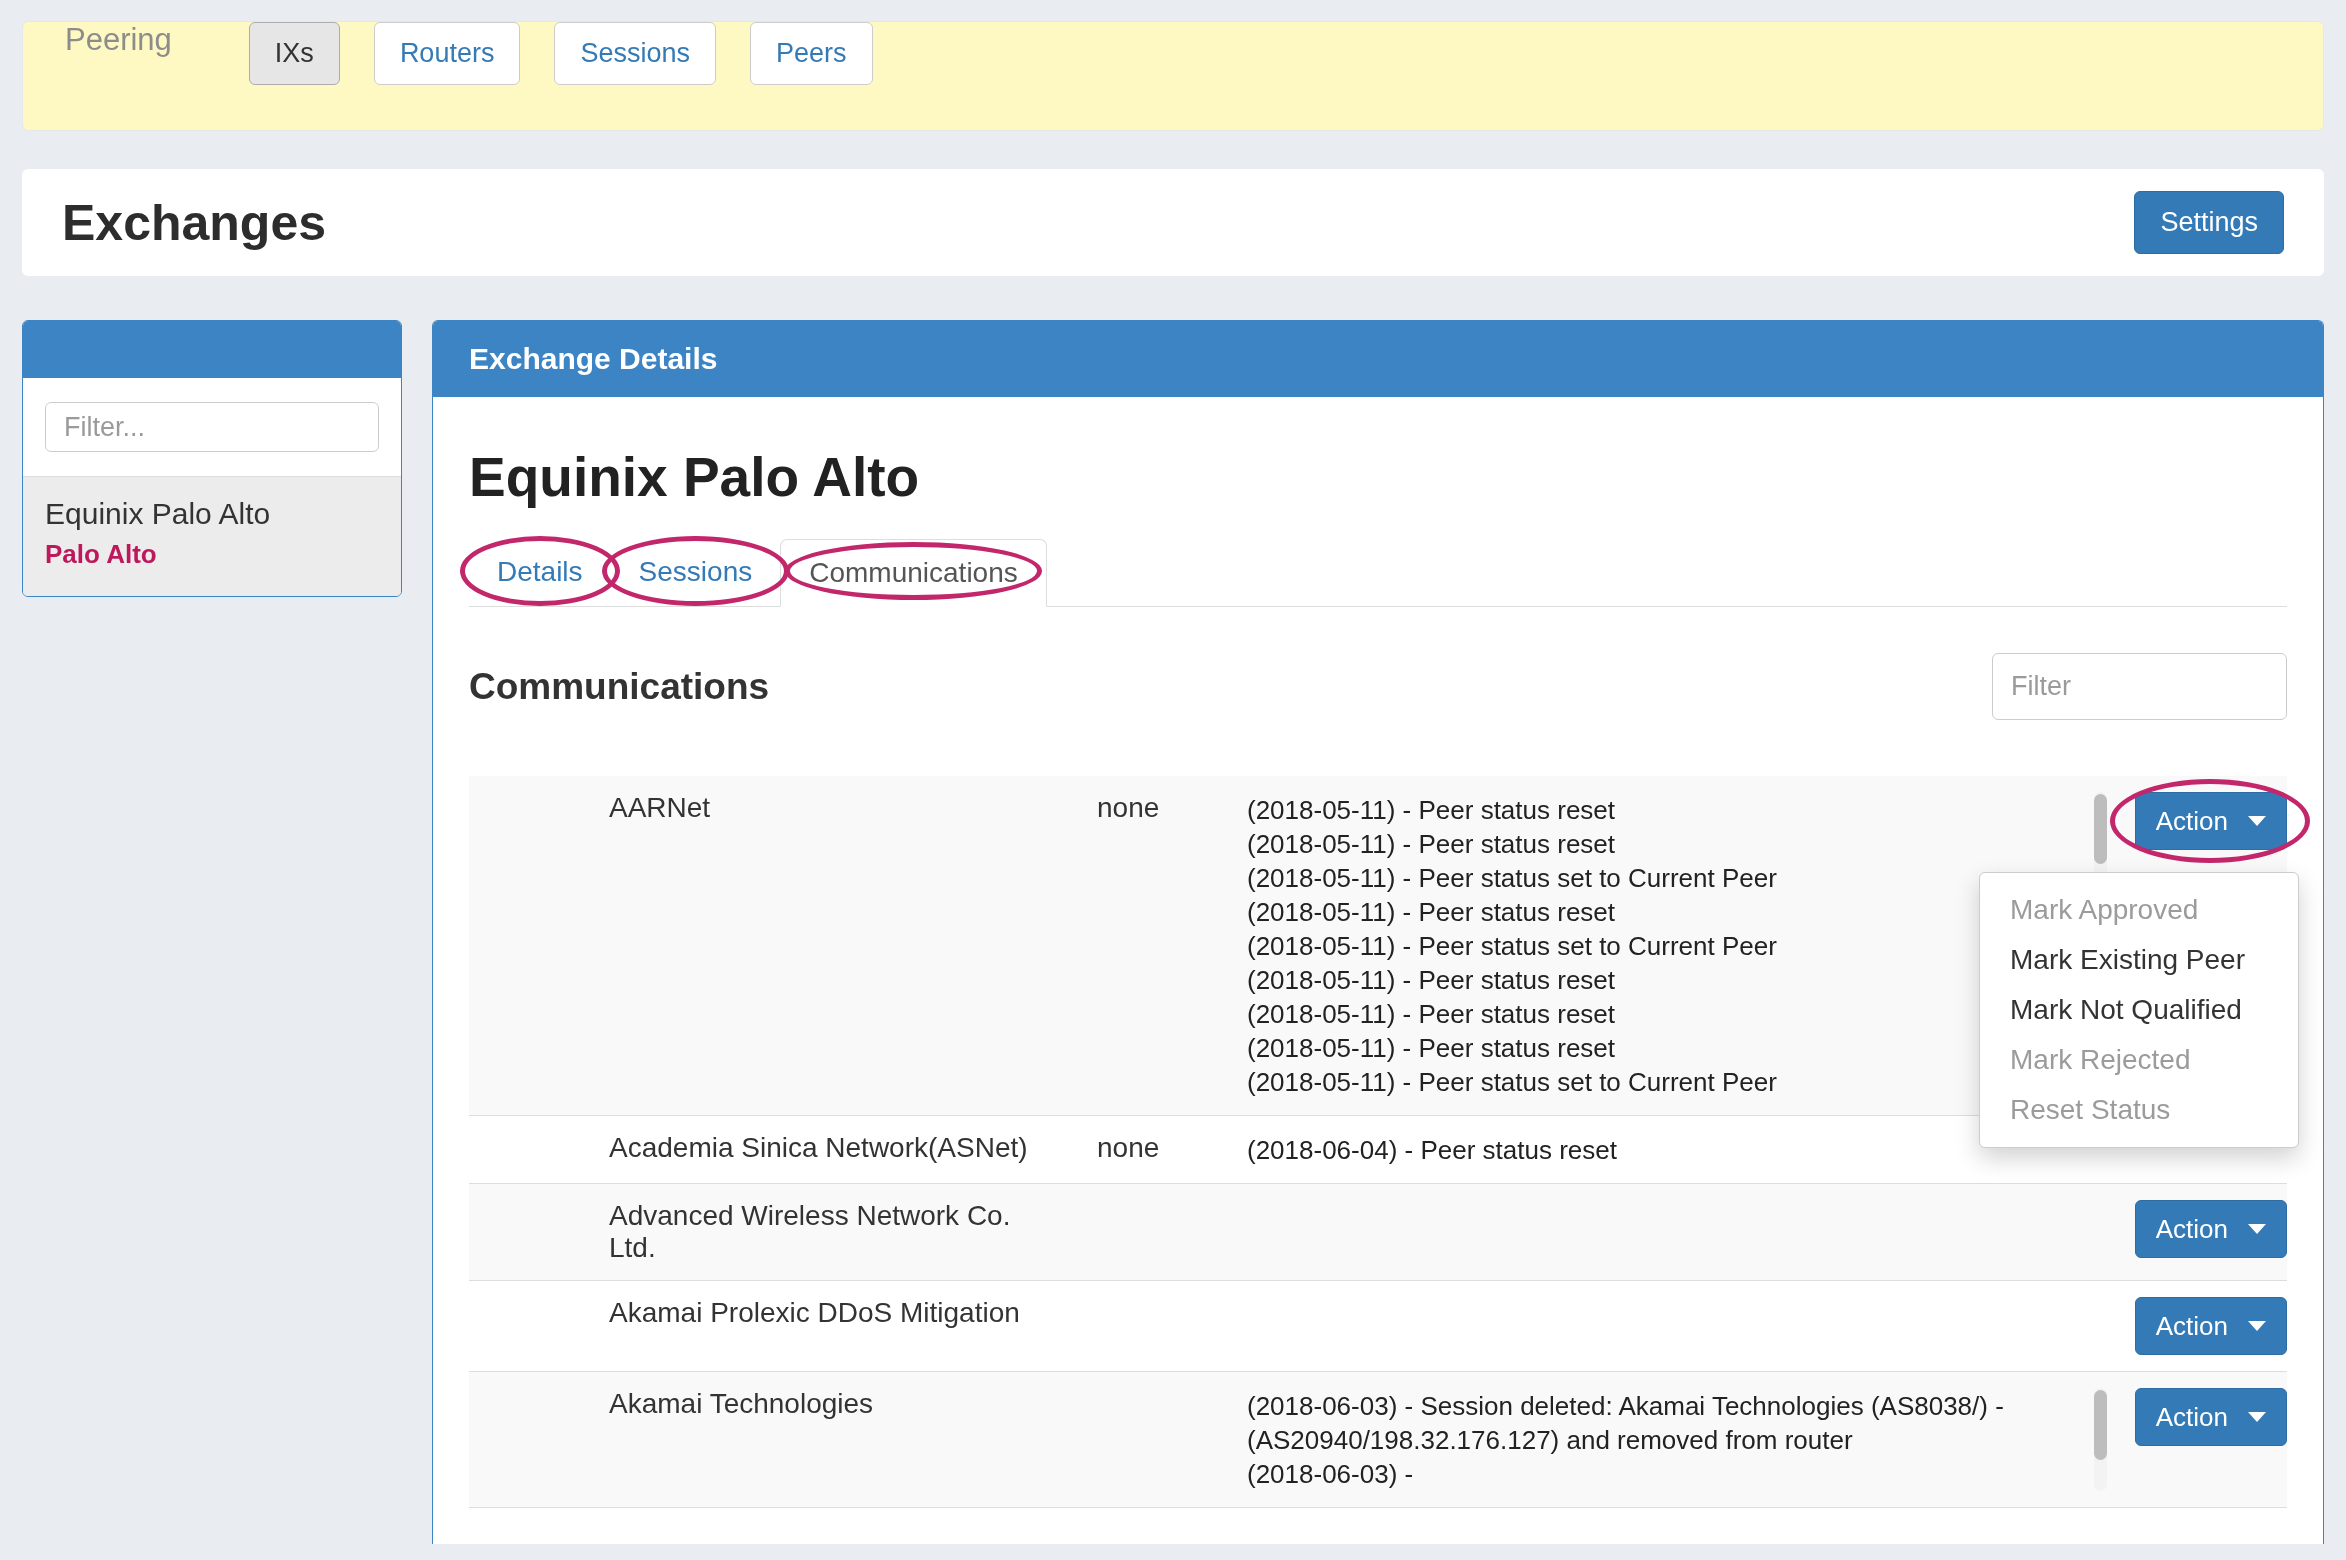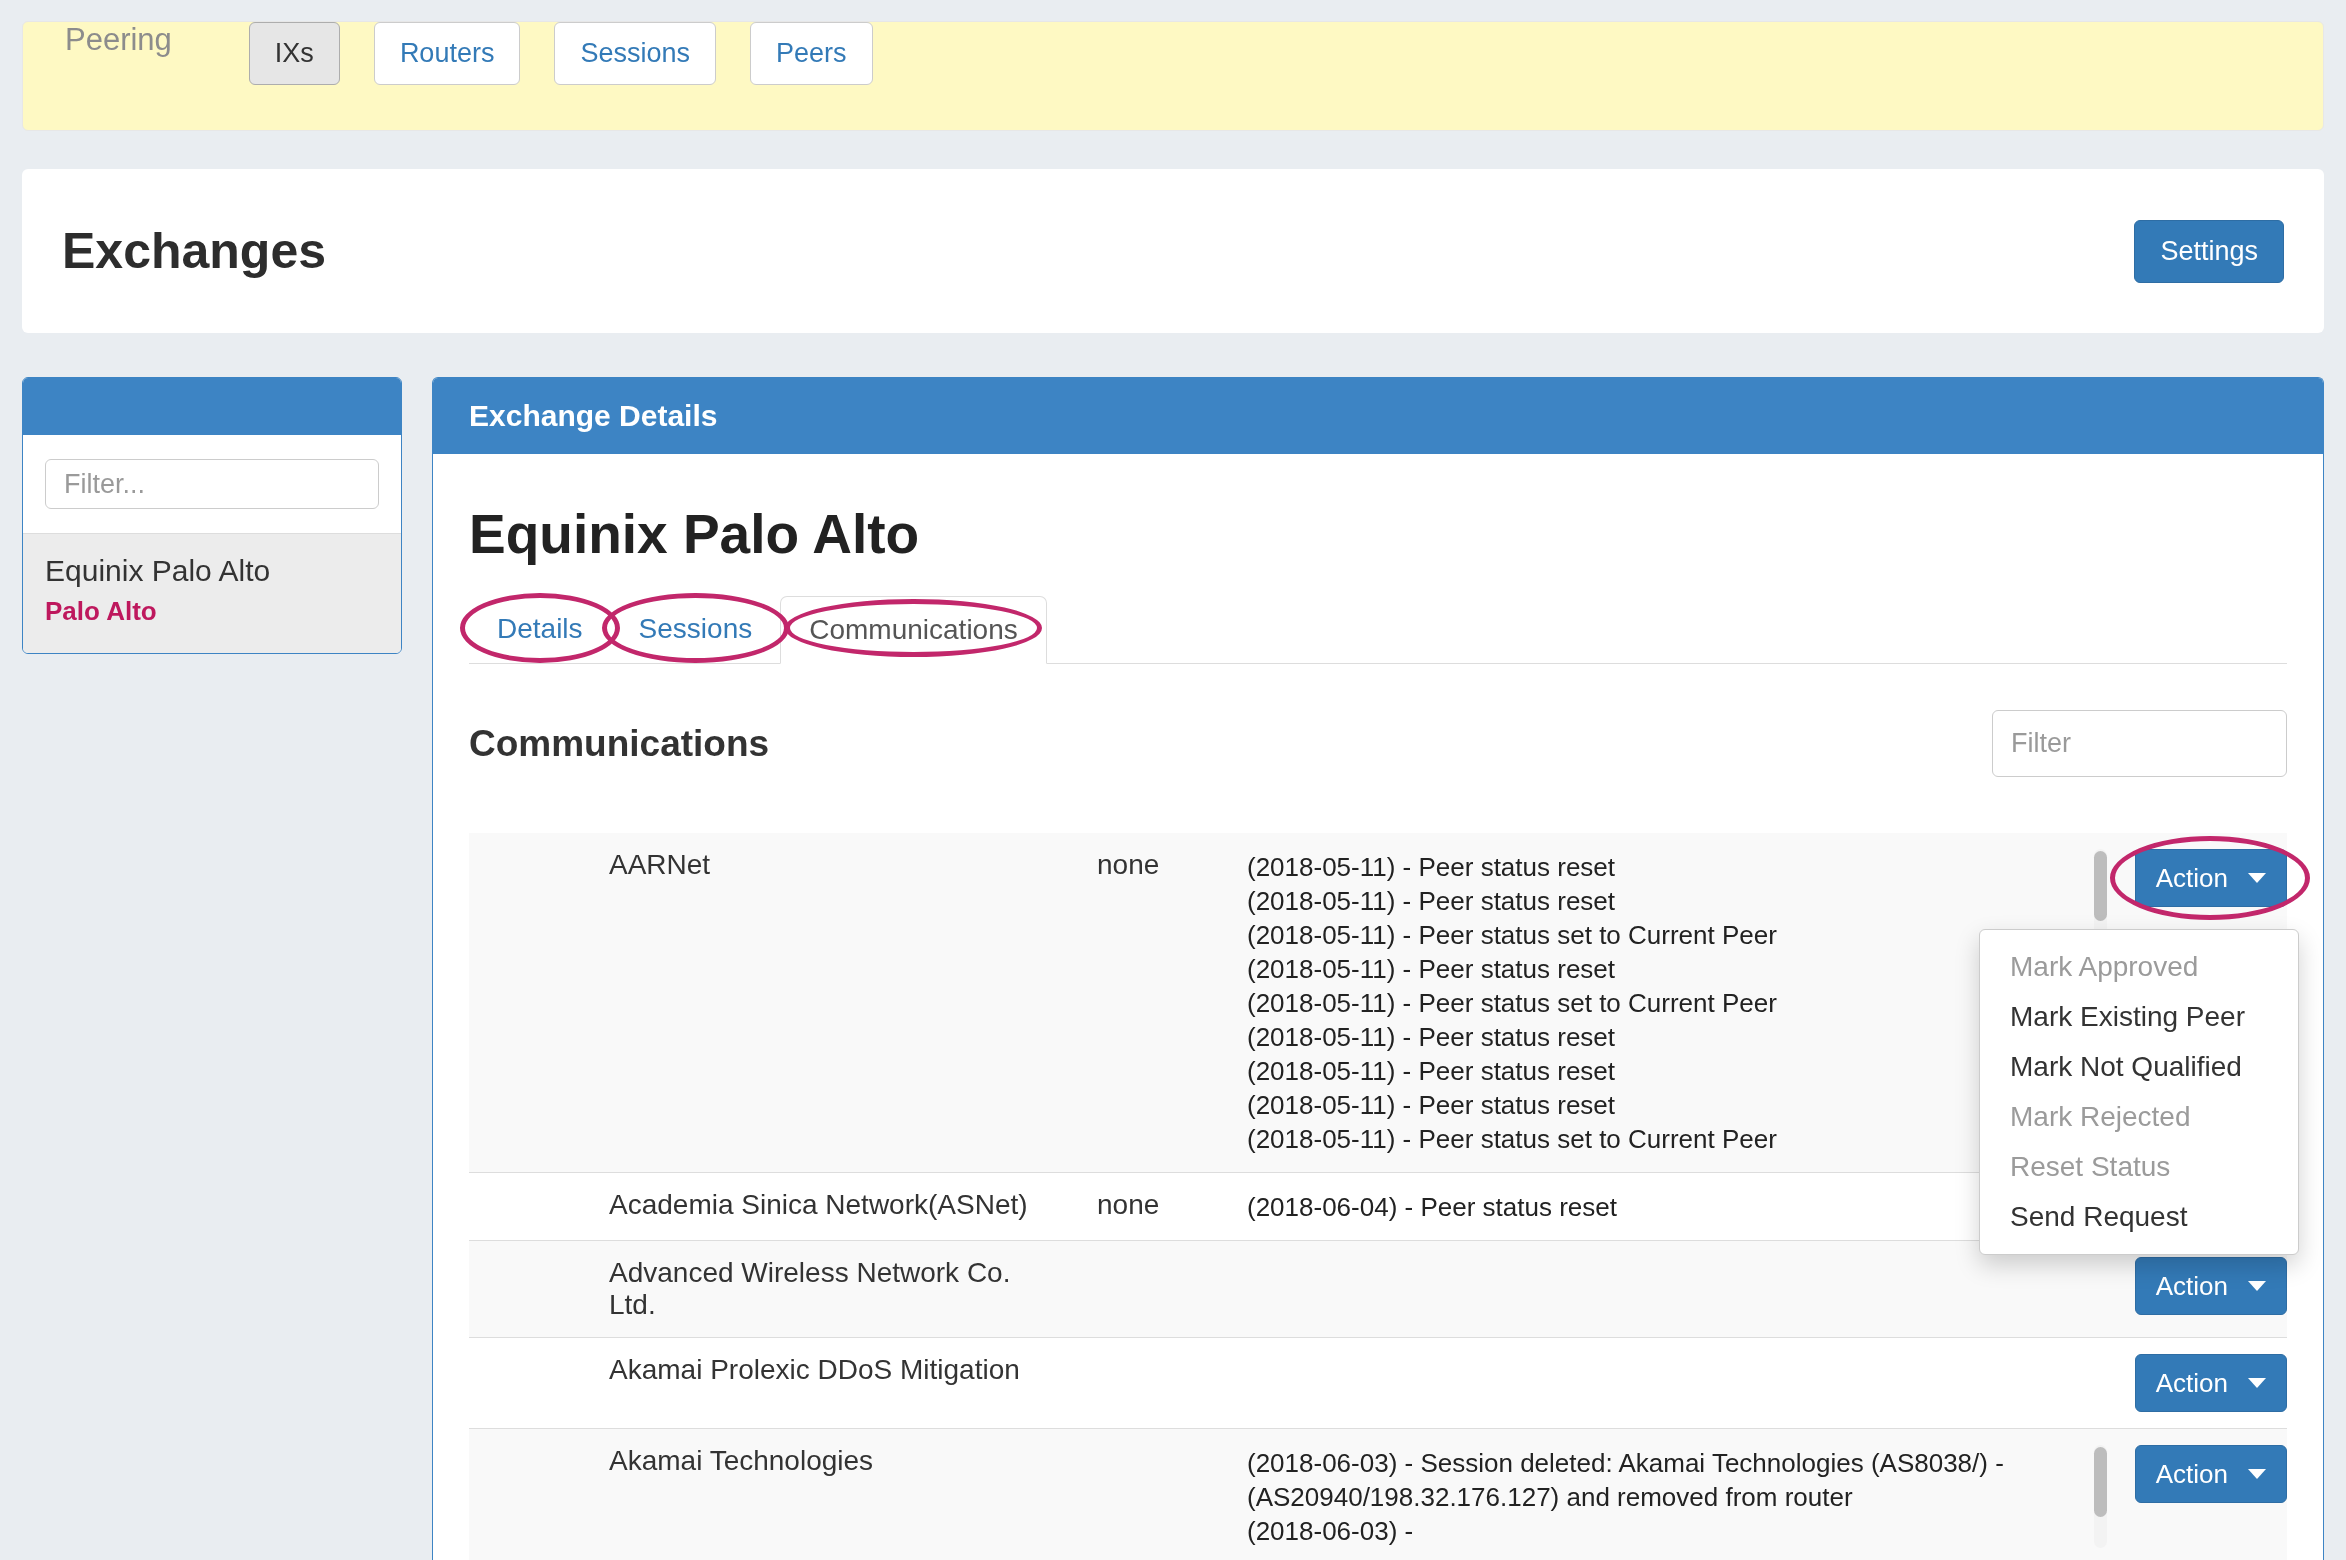--- a/index.html
+++ b/index.html
@@ -20,21 +20,21 @@
   .brand { font-size:31px; color:#8c8c8c; padding:0 22px; margin-right:55px; }
   .nav-btn {
     height:63px; padding:0 25px; margin-right:34px;
     border:1px solid #ccc; border-radius:6px; background:#fff; color:#337ab7;
     font-size:27px; display:flex; align-items:center; cursor:pointer;
   }
   .nav-btn.active { background:#e6e6e6; border-color:#adadad; color:#333; }
 
   
   .page-head {
-    margin:38px 22px 0; height:164px; background:#fff; border-radius:6px;
+    margin:38px 22px 0; height:107px; background:#fff; border-radius:6px;
     display:flex; align-items:center; justify-content:space-between; padding:0 40px;
   }
   .page-title { font-size:50px; font-weight:700; color:#2d2d2d; }
   .btn-primary {
     background:var(--button-blue,#337ab7); border:1px solid #2e6da4; color:#fff;
     border-radius:6px; font-size:27px; height:63px; padding:0 25px;
     display:inline-flex; align-items:center; cursor:pointer;
   }
 
   
@@ -205,21 +205,20 @@
                 <span>Action</span>
                 <span class="caret"></span>
               </button>
             </span>
             <div class="dropdown">
               <div class="dd-item muted">Mark Approved</div>
               <div class="dd-item">Mark Existing Peer</div>
               <div class="dd-item">Mark Not Qualified</div>
               <div class="dd-item muted">Mark Rejected</div>
               <div class="dd-item muted">Reset Status</div>
-              <div class="dd-item">Send Request</div>
             </div>
           </div>
         </div>
 
         <div class="trow">
           <div class="c-ispeer"></div>
           <div class="c-name">Academia Sinica Network(ASNet)</div>
           <div class="c-req">none</div>
           <div class="c-notes">
             <div class="notes-line">(2018-06-04) - Peer status reset</div>

